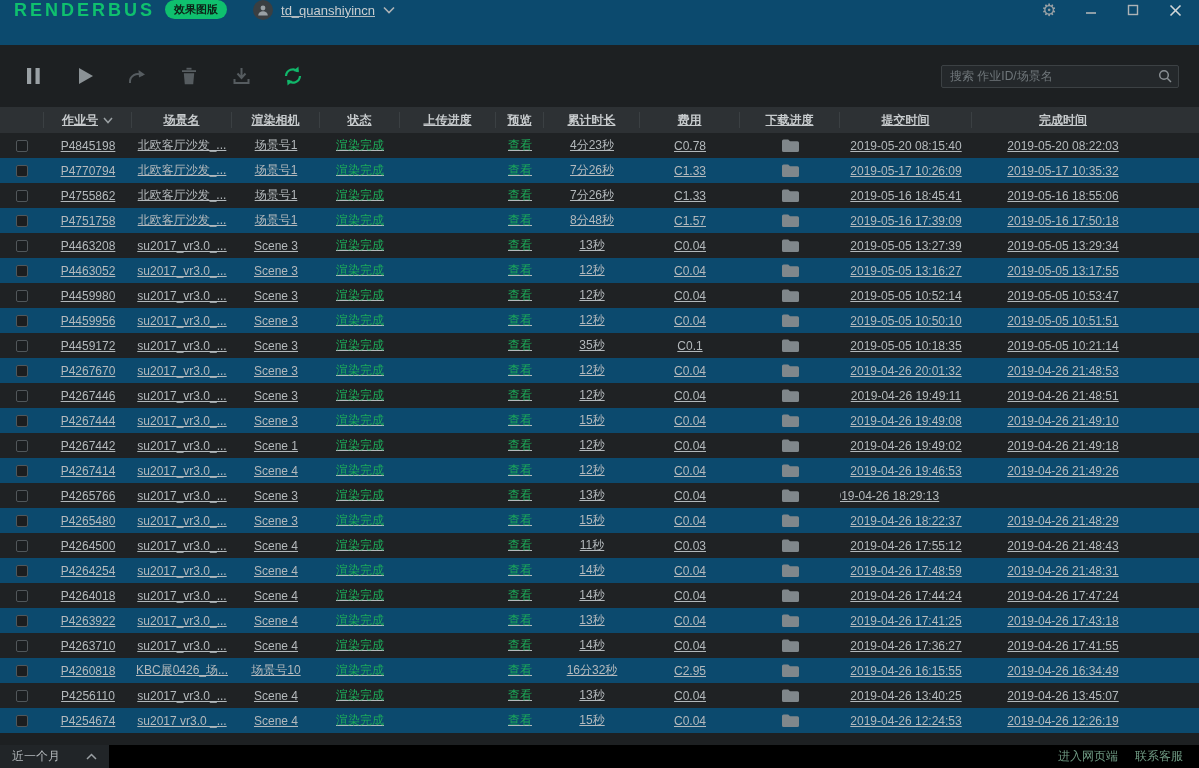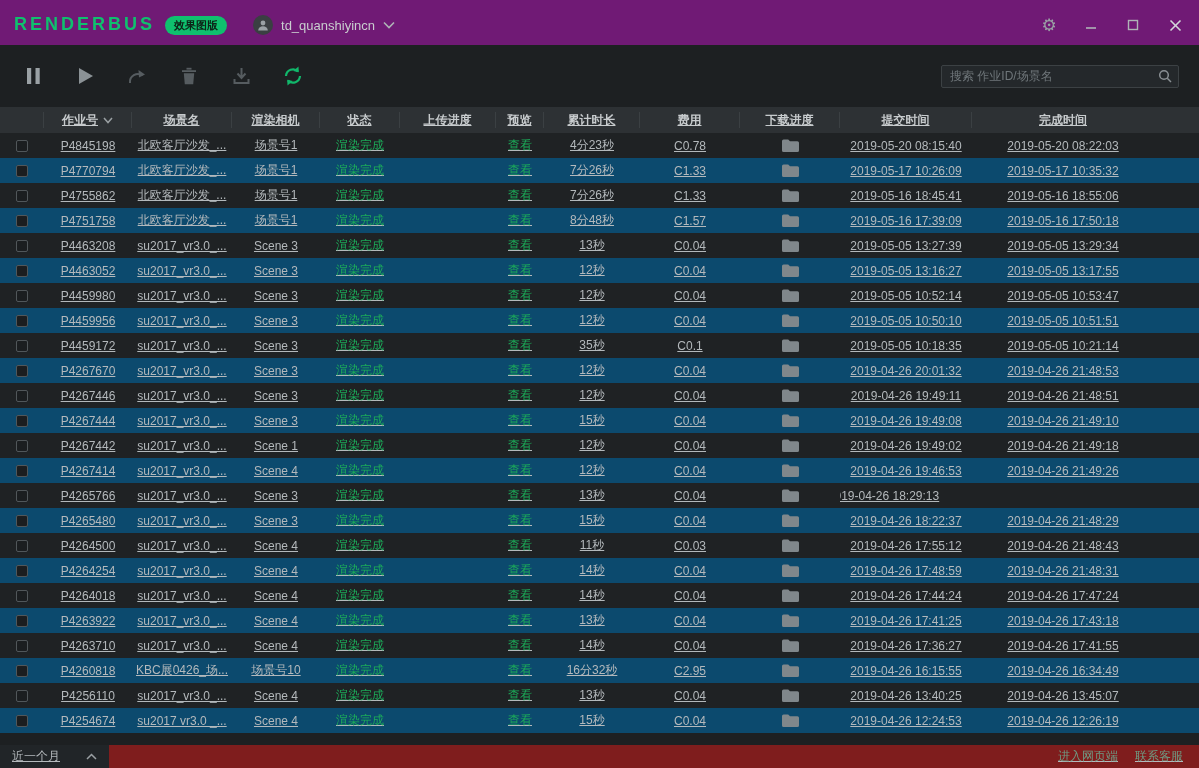--- a/index.html
+++ b/index.html
@@ -6,31 +6,31 @@
   html,body { width:1199px; height:768px; overflow:hidden; }
   body {
     font-family:"Liberation Sans","DejaVu Sans",sans-serif;
     background:#1d2022; color:#b4b9bc; font-size:12px;
     -webkit-font-smoothing:antialiased;
   }
   .app { width:1199px; height:768px; display:flex; flex-direction:column; position:relative; }
 
   
   .titlebar {
-    height:45px; background:#701a75; display:flex; align-items:flex-end;
-    padding:10px 14px; flex:0 0 auto;
+    height:45px; background:#0c4a6e; display:flex; align-items:flex-start;
+    padding:0 14px; flex:0 0 auto;
   }
   .logo { display:flex; align-items:baseline; letter-spacing:3px; font-size:18px; font-weight:800; }
   .logo .lg-a { color:#0fc06e; }
   .logo .lg-b { color:#0fc06e; font-weight:900; }
   .badge {
     margin-left:10px; background:#0fc06e; color:#0d2418; font-size:11px;
     padding:2px 9px; border-radius:10px; font-weight:700;
   }
-  .user { display:flex; align-items:center; margin-left:26px; cursor:pointer; }
+  .user { display:flex; align-items:center; margin-left:26px; cursor:pointer;text-decoration:underline; }
   .avatar {
     width:20px; height:20px; border-radius:50%; background:#3a3f42;
     display:inline-flex; align-items:center; justify-content:center; margin-right:8px;
   }
   .username { color:#c9cdcf; font-size:13px; margin-right:8px; }
   .win-controls { margin-left:auto; display:flex; align-items:center; gap:22px; }
   .win-btn { display:inline-flex; align-items:center; justify-content:center; width:20px; height:20px; cursor:pointer; color:#aeb3b6; }
   .gear { font-size:17px; color:#9aa1a5; line-height:1; }
 
   
@@ -75,21 +75,21 @@
   .preview { color:#1cab59; cursor:pointer; }
   .checkbox {
     width:12px; height:12px; border:1px solid #51575a; border-radius:2px;
     background:#1b1e20; display:inline-block; cursor:pointer;
   }
   .hdr-chev { margin-left:5px; display:inline-flex; }
 
   
   .statusbar {
     position:absolute; left:0; bottom:0; width:100%; height:23px;
-    background:#7f1d1d; display:flex; align-items:center;text-decoration:underline;
+    background:#000000; display:flex; align-items:center;
   }
   .time-filter {
     height:23px; min-width:104px; background:#212528; display:flex; align-items:center;
     padding:0 12px; gap:26px; cursor:pointer; color:#b4b9bc;
   }
   .footer-links { margin-left:auto; display:flex; gap:17px; padding-right:16px; }
   .footer-links span { color:#6f9a83; cursor:pointer; }
 
   svg { display:block; }
 </style>

